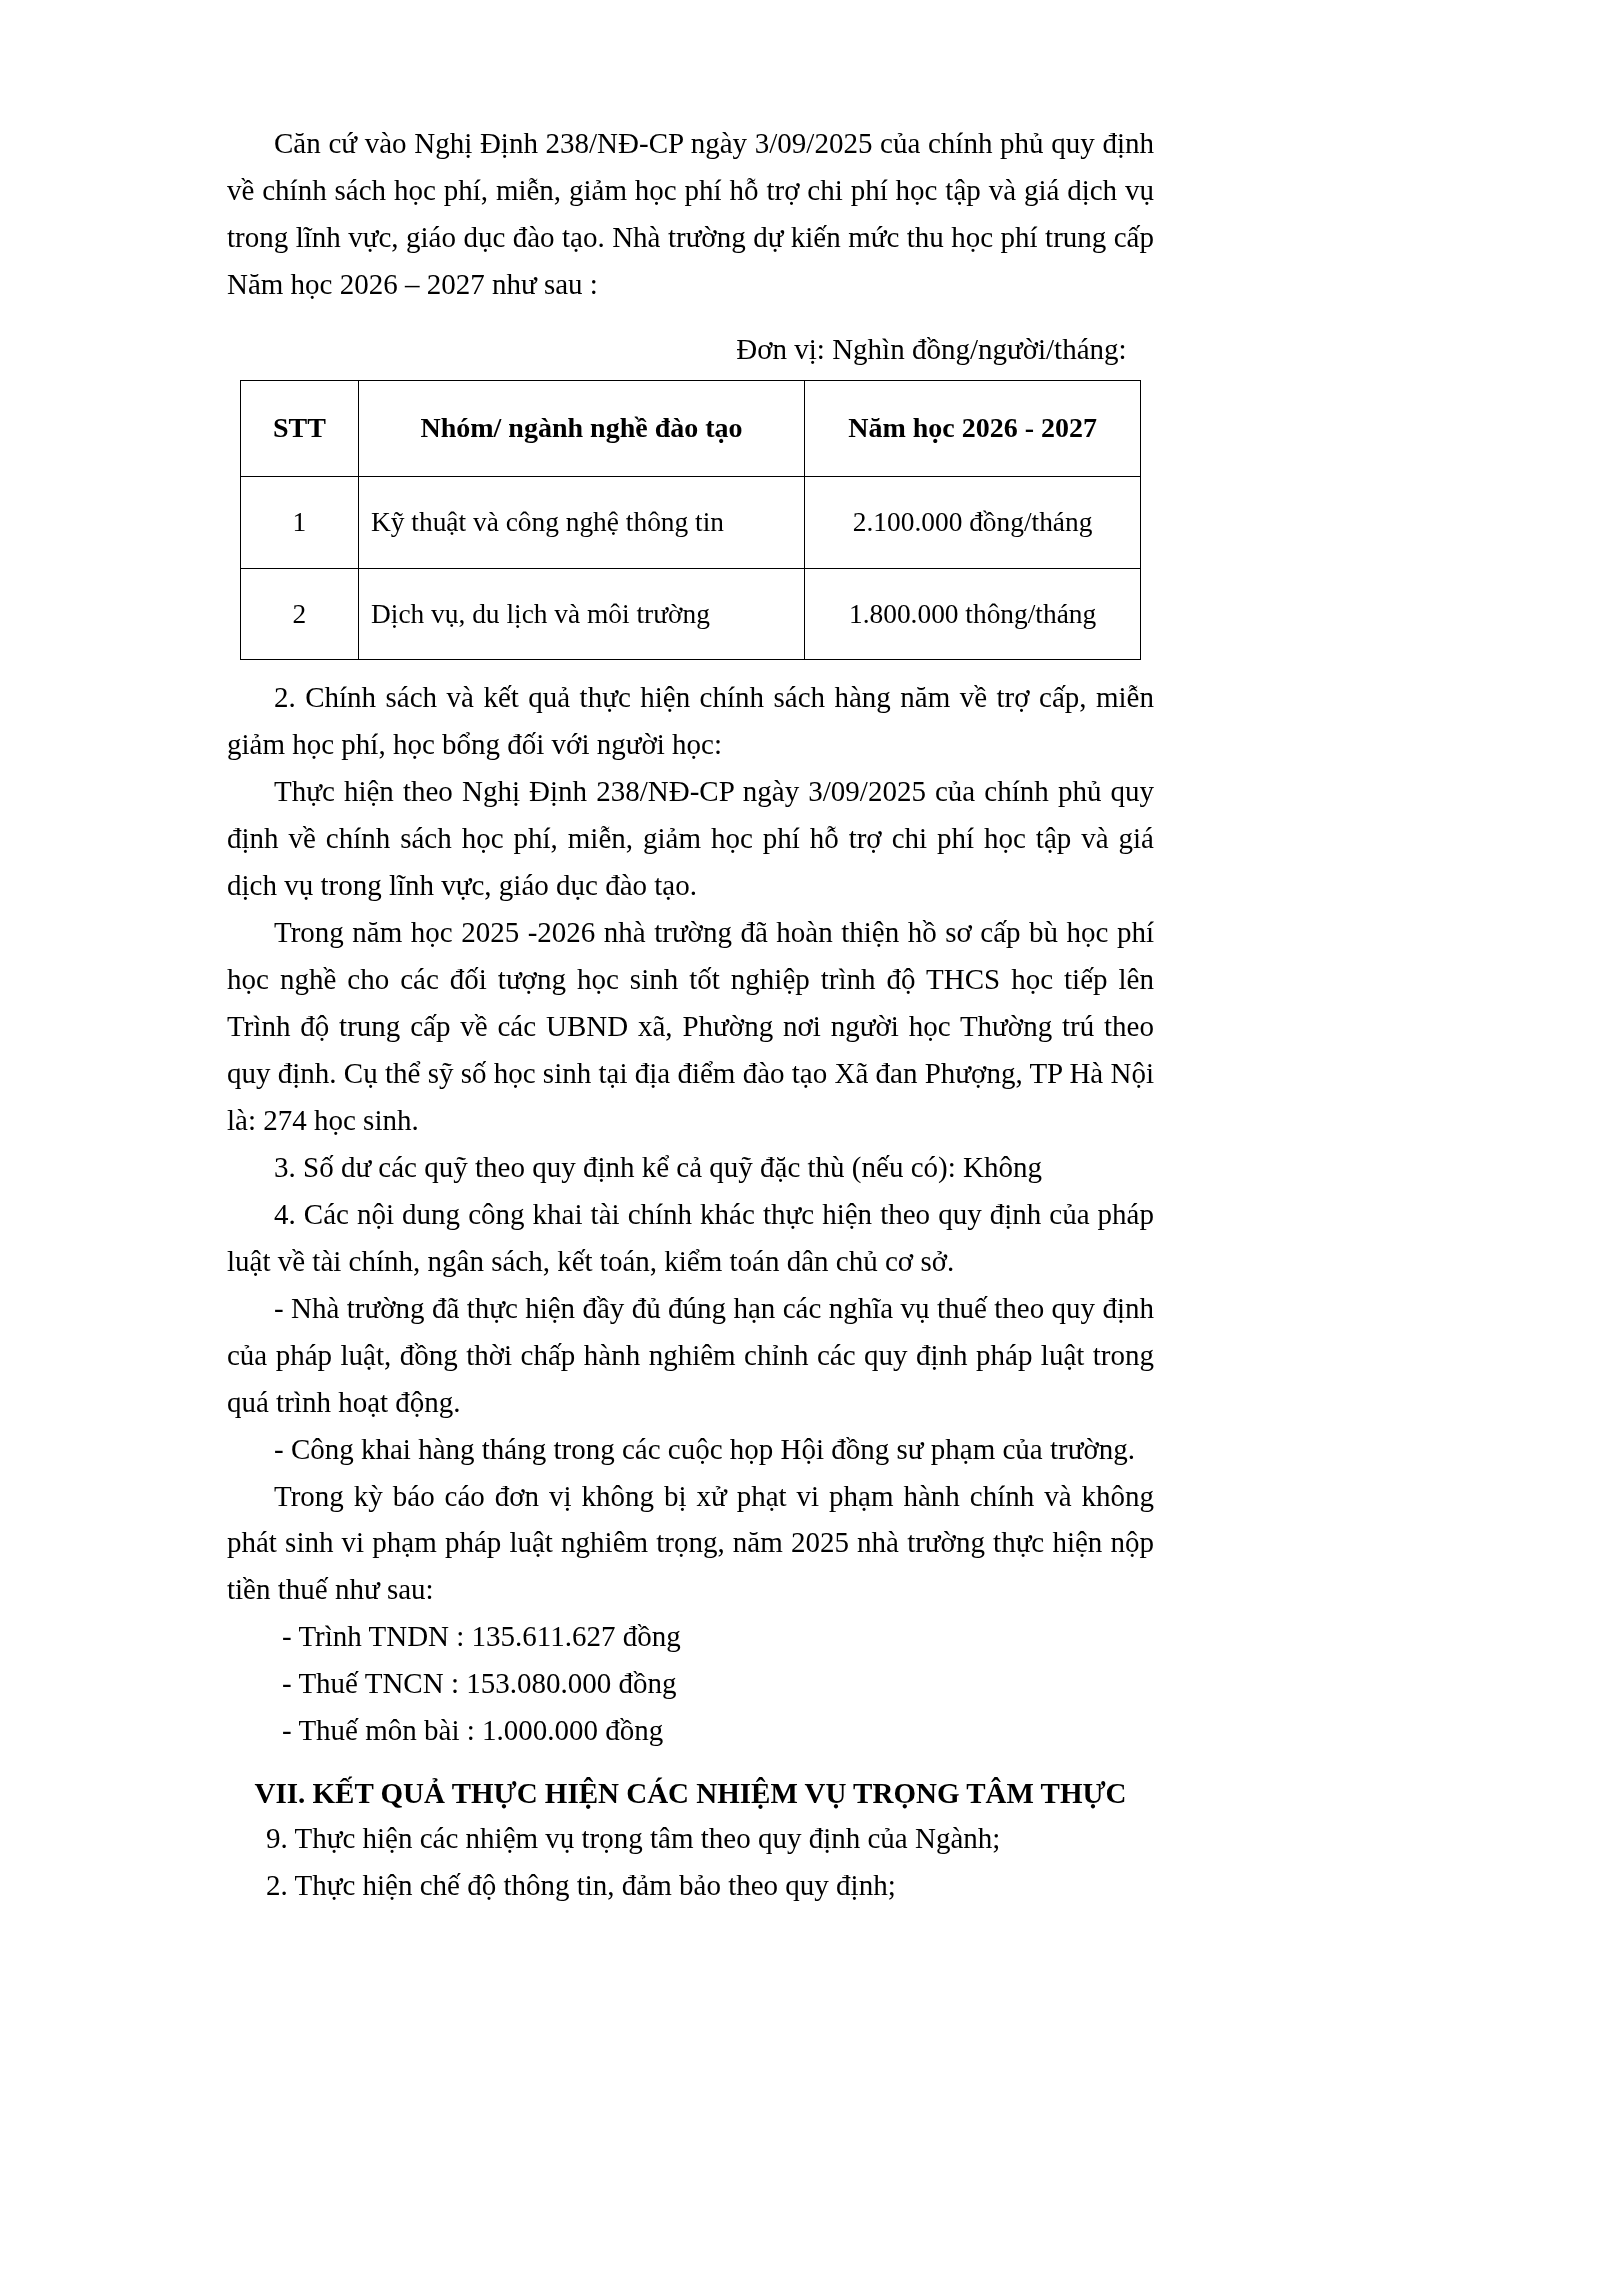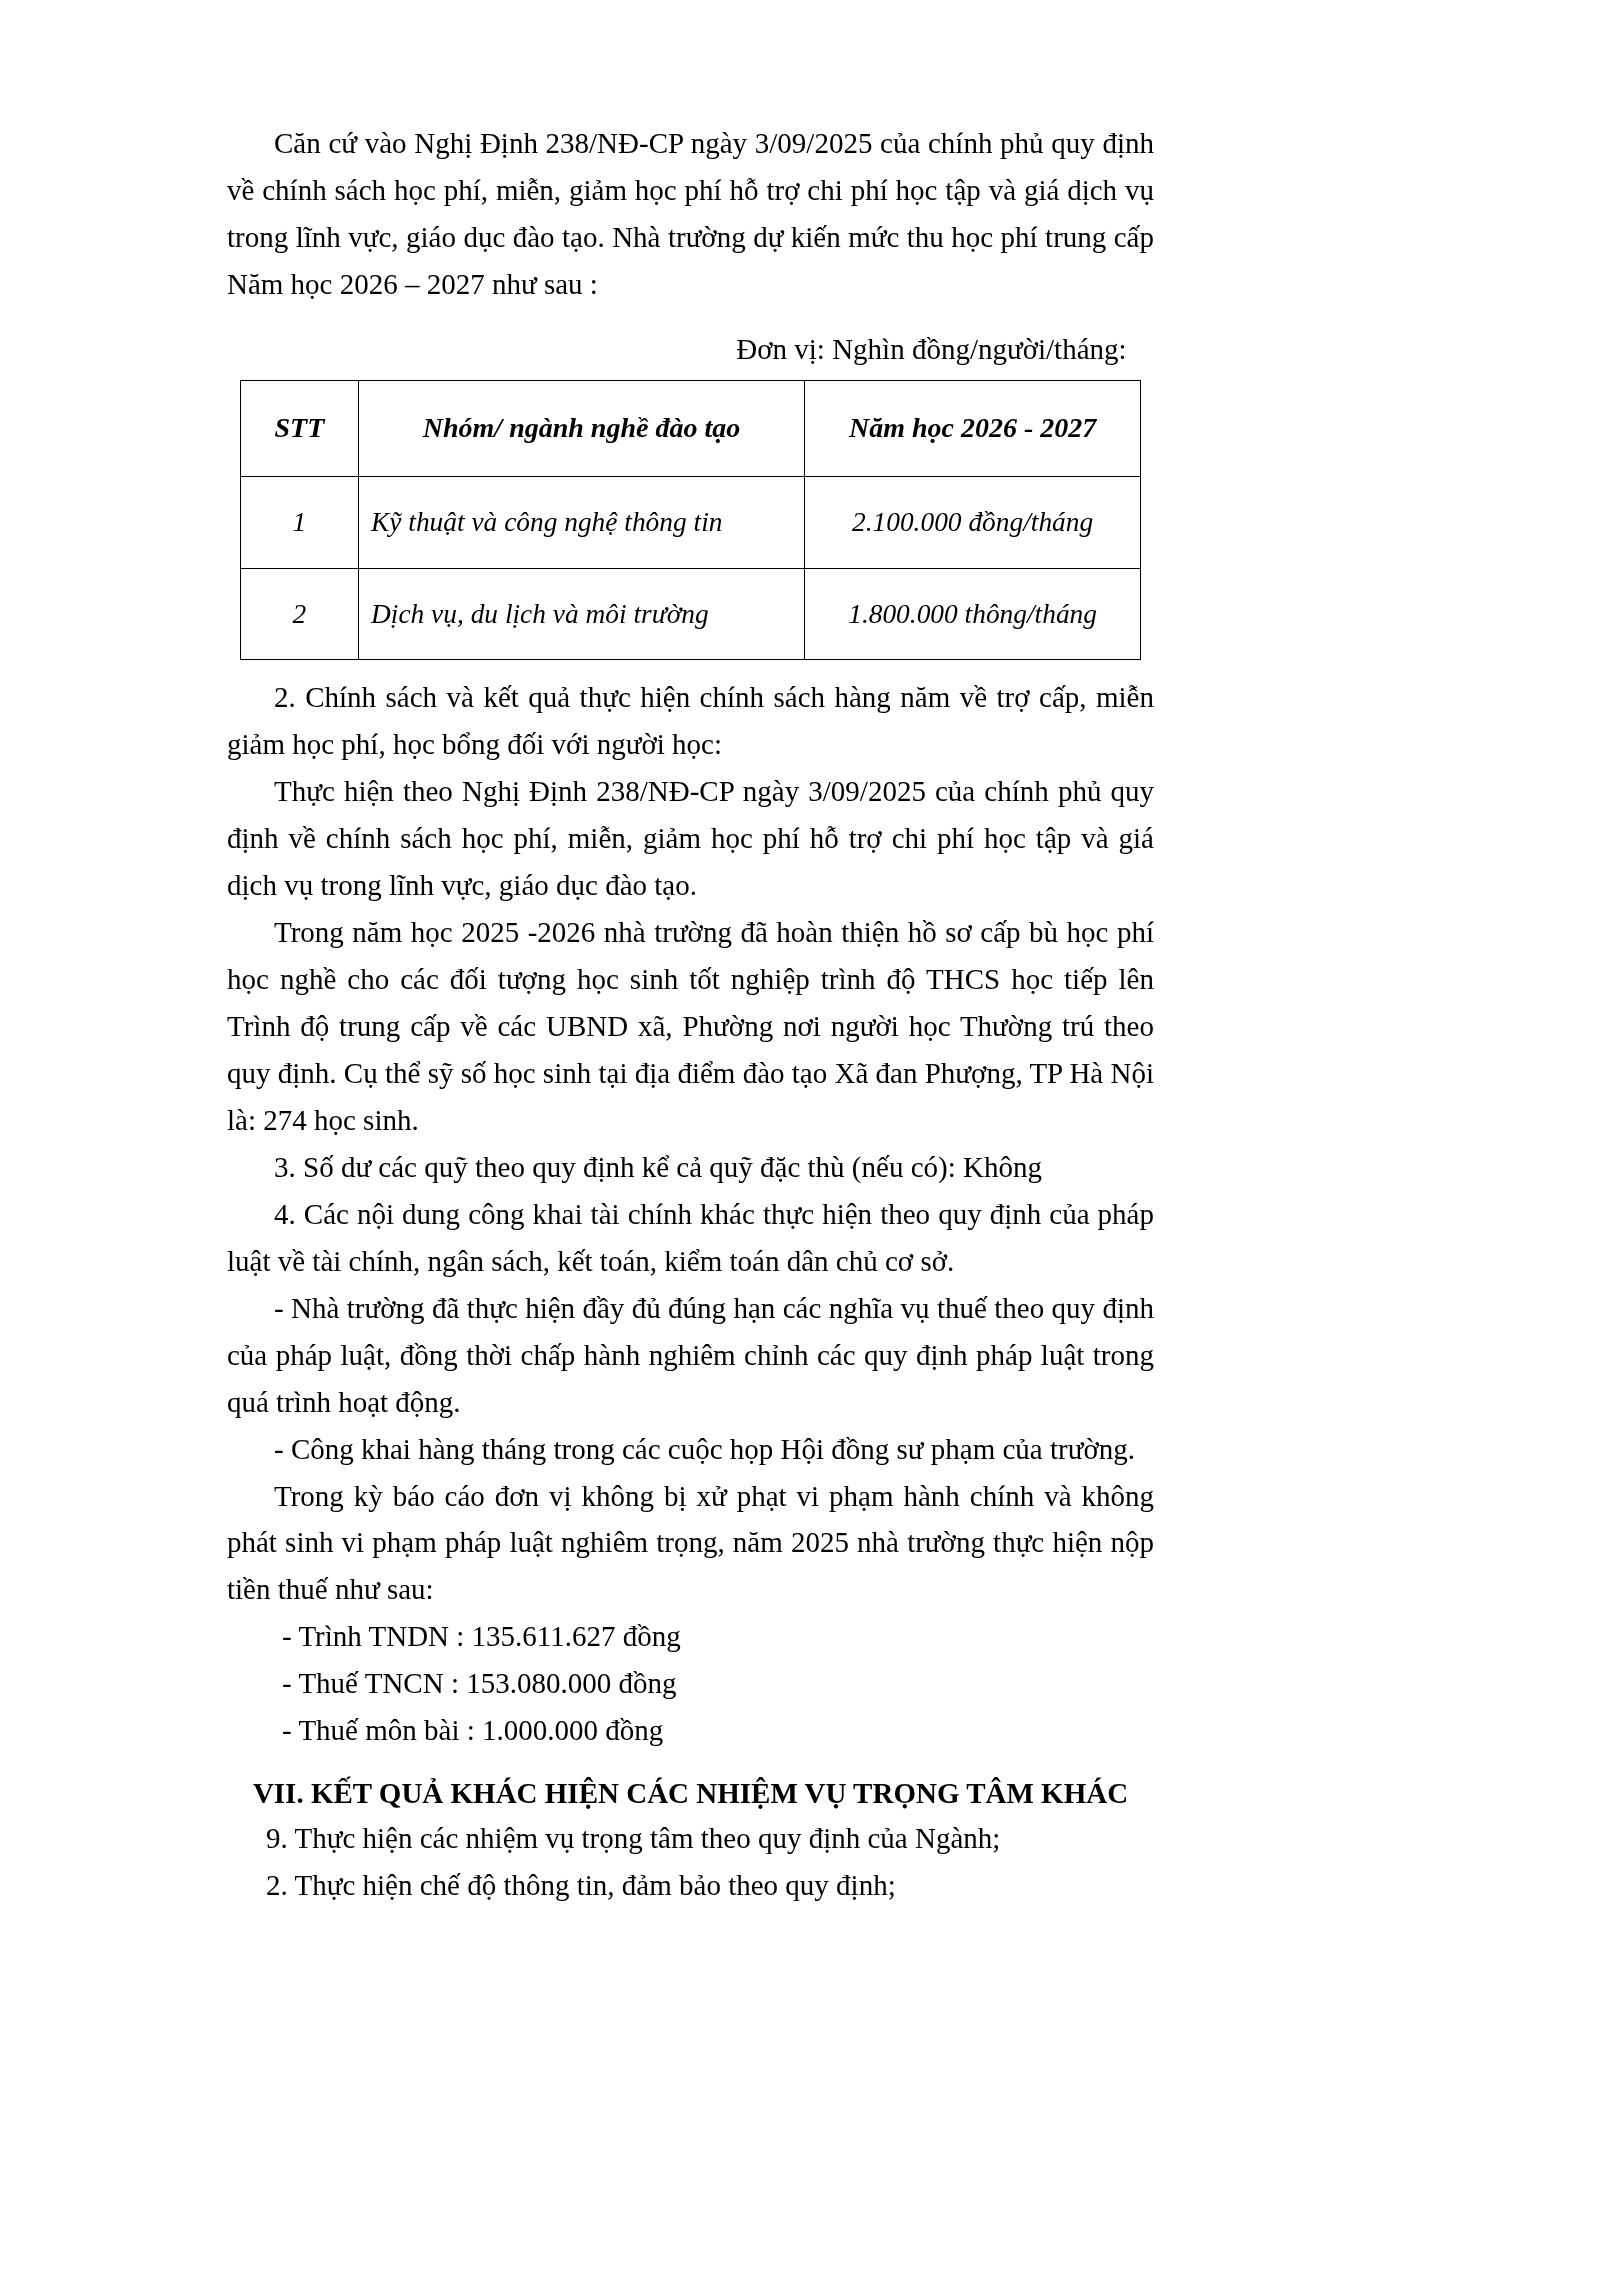--- a/index.html
+++ b/index.html
@@ -41,21 +41,20 @@
     font-size: 29px;
     margin-top: 25px;
     margin-bottom: 13.7px;
     padding-right: 27.4px;
   }
   table.fee-table {
     border-collapse: collapse;
     width: 828px;
     margin: 0 auto 0 auto;
     table-layout: fixed;
-    font-style: italic;
   }
   table.fee-table td, table.fee-table th {
     border: 1.6px solid #000000;
     font-size: 27.4px;
     padding: 9.8px 11.8px;
     vertical-align: middle;
   }
   table.fee-table th {
     font-weight: bold;
     text-align: center;
@@ -124,19 +123,19 @@
   <p class="para indent">3. Số dư các quỹ theo quy định kể cả quỹ đặc thù (nếu có): Không</p>
   <p class="para indent">4. Các nội dung công khai tài chính khác thực hiện theo quy định của pháp luật về tài chính, ngân sách, kết toán, kiểm toán dân chủ cơ sở.</p>
   <p class="para indent">- Nhà trường đã thực hiện đầy đủ đúng hạn các nghĩa vụ thuế theo quy định của pháp luật, đồng thời chấp hành nghiêm chỉnh các quy định pháp luật trong quá trình hoạt động.</p>
   <p class="para indent">- Công khai hàng tháng trong các cuộc họp Hội đồng sư phạm của trường.</p>
   <p class="para indent">Trong kỳ báo cáo đơn vị không bị xử phạt vi phạm hành chính và không phát sinh vi phạm pháp luật nghiêm trọng, năm 2025 nhà trường thực hiện nộp tiền thuế như sau:</p>
 
   <div class="para tax-line">- Trình TNDN : 135.611.627 đồng</div>
   <div class="para tax-line">- Thuế TNCN : 153.080.000 đồng</div>
   <div class="para tax-line">- Thuế môn bài : 1.000.000 đồng</div>
 
-  <div class="section-title">VII. KẾT QUẢ KHÁC HIỆN CÁC NHIỆM VỤ TRỌNG TÂM KHÁC</div>
+  <div class="section-title">VII. KẾT QUẢ THỰC HIỆN CÁC NHIỆM VỤ TRỌNG TÂM THỰC</div>
 
   <div class="para tight indent-sm">9. Thực hiện các nhiệm vụ trọng tâm theo quy định của Ngành;</div>
   <div class="para tight indent-sm">2. Thực hiện chế độ thông tin, đảm bảo theo quy định;</div>
 
 </div>
 
 
 </body></html>

